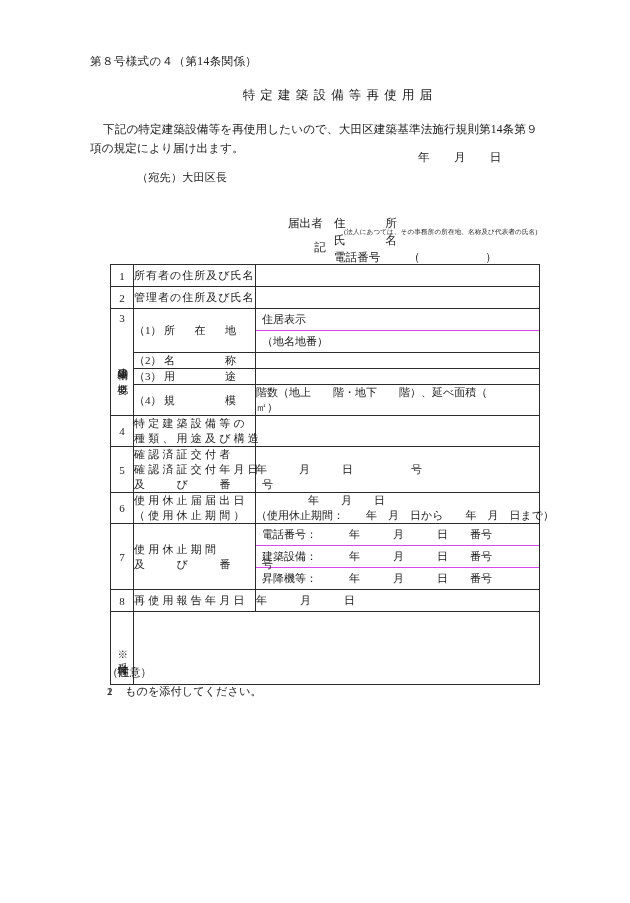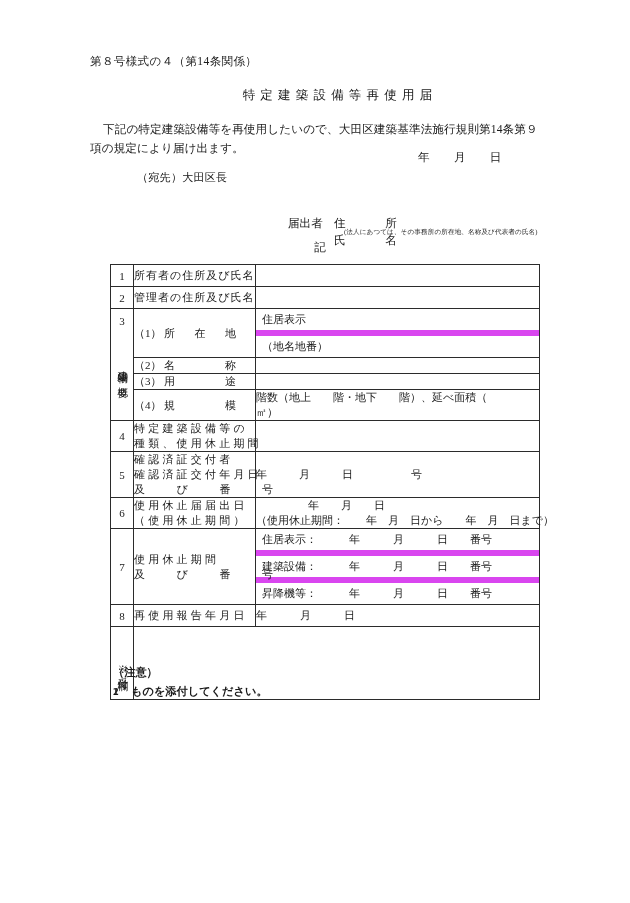--- a/index.html
+++ b/index.html
@@ -184,21 +184,21 @@
     width: 72px;
     text-align: justify;
     text-align-last: justify;
   }
 
   .split-cell { padding: 0 !important; }
   .split-cell .line {
     padding: 3px 6px;
     line-height: 15px;
   }
-  .split-cell .line.top { border-bottom: 6px solid #d946ef; }
+  .split-cell .line.top { border-bottom: 1px solid #d946ef; }
 
   .center-dates {
     text-align: left;
     padding-left: 52px;
     white-space: nowrap;
   }
   .g-s { display:inline-block; width: 22px; }
   .g-m { display:inline-block; width: 32px; }
   .g-l { display:inline-block; width: 58px; }
 
@@ -217,26 +217,25 @@
   }
   .recept-label-cell {
     width: 23px;
     text-align: center;
     vertical-align: top;
   }
 
   
   .notes {
     position: absolute;
-    left: 109px;
+    left: 103px;
     top: 663px;
     width: 470px;
     font-size: 11.2px;
     line-height: 18.5px;
-    font-weight: bold;
   }
   .notes .note-head { margin-left: 4px; }
   .note-item {
     position: relative;
     padding-left: 30px;
     margin-left: 4px;
   }
   .note-item .n {
     position: absolute;
     left: 0;
@@ -261,20 +260,23 @@
 
   <div class="addressee">（宛先）大田区長</div>
 
   <div class="submitter">
     <div class="row">
       <span class="lbl-kanji">届出者</span><span class="wide2">住　所</span>
     </div>
     <div class="row">
       <span class="lbl-kanji"></span><span class="wide2">氏　名</span>
     </div>
+    <div class="row">
+      <span class="lbl-kanji"></span><span>電話番号</span><span class="tel-parens">（　　）</span>
+    </div>
   </div>
 
   <div class="corp-note">(法人にあつては、その事務所の所在地、名称及び代表者の氏名)</div>
 
   <div class="ki-mark">記</div>
 
   <table class="form-table">
     <colgroup>
       <col style="width:23px">
         <col style="width:122px">
@@ -326,21 +328,21 @@
         <td class="label-cell">
           <span class="paren-idx">（4）</span><span class="lbl-spread-3">規　　　模</span>
         </td>
         <td class="value-cell">階数（地上　　階・地下　　階）、延べ面積（　　　　㎡）</td>
       </tr>
 
       <tr>
         <td class="num-cell">4</td>
         <td class="label-cell sp1">
           <span class="sub-label">特定建築設備等の</span>
-          <span class="sub-label">種類、使用休止期間</span>
+          <span class="sub-label">種類、用途及び構造</span>
         </td>
         <td class="value-cell"></td>
       </tr>
 
       <tr>
         <td class="num-cell">5</td>
         <td class="label-cell sp1">
           <span class="sub-label">確認済証交付者</span>
           <span class="sub-label">確認済証交付年月日</span>
           <span class="sub-label">及　　び　　番　　号</span>
@@ -363,21 +365,21 @@
       </tr>
 
       <tr>
         <td class="num-cell">7</td>
         <td class="label-cell sp1">
           <span class="sub-label">使用休止期間</span>
           <span class="sub-label">及　　び　　番　　号</span>
         </td>
         <td class="split-cell">
           <div class="line top">
-            <span>住居表示：</span><span class="g-m"></span><span>年　　　月　　　日</span><span class="g-s"></span><span>番号</span>
+            <span>電話番号：</span><span class="g-m"></span><span>年　　　月　　　日</span><span class="g-s"></span><span>番号</span>
           </div>
           <div class="line top">
             <span>建築設備：</span><span class="g-m"></span><span>年　　　月　　　日</span><span class="g-s"></span><span>番号</span>
           </div>
           <div class="line">
             <span>昇降機等：</span><span class="g-m"></span><span>年　　　月　　　日</span><span class="g-s"></span><span>番号</span>
           </div>
         </td>
       </tr>
 

